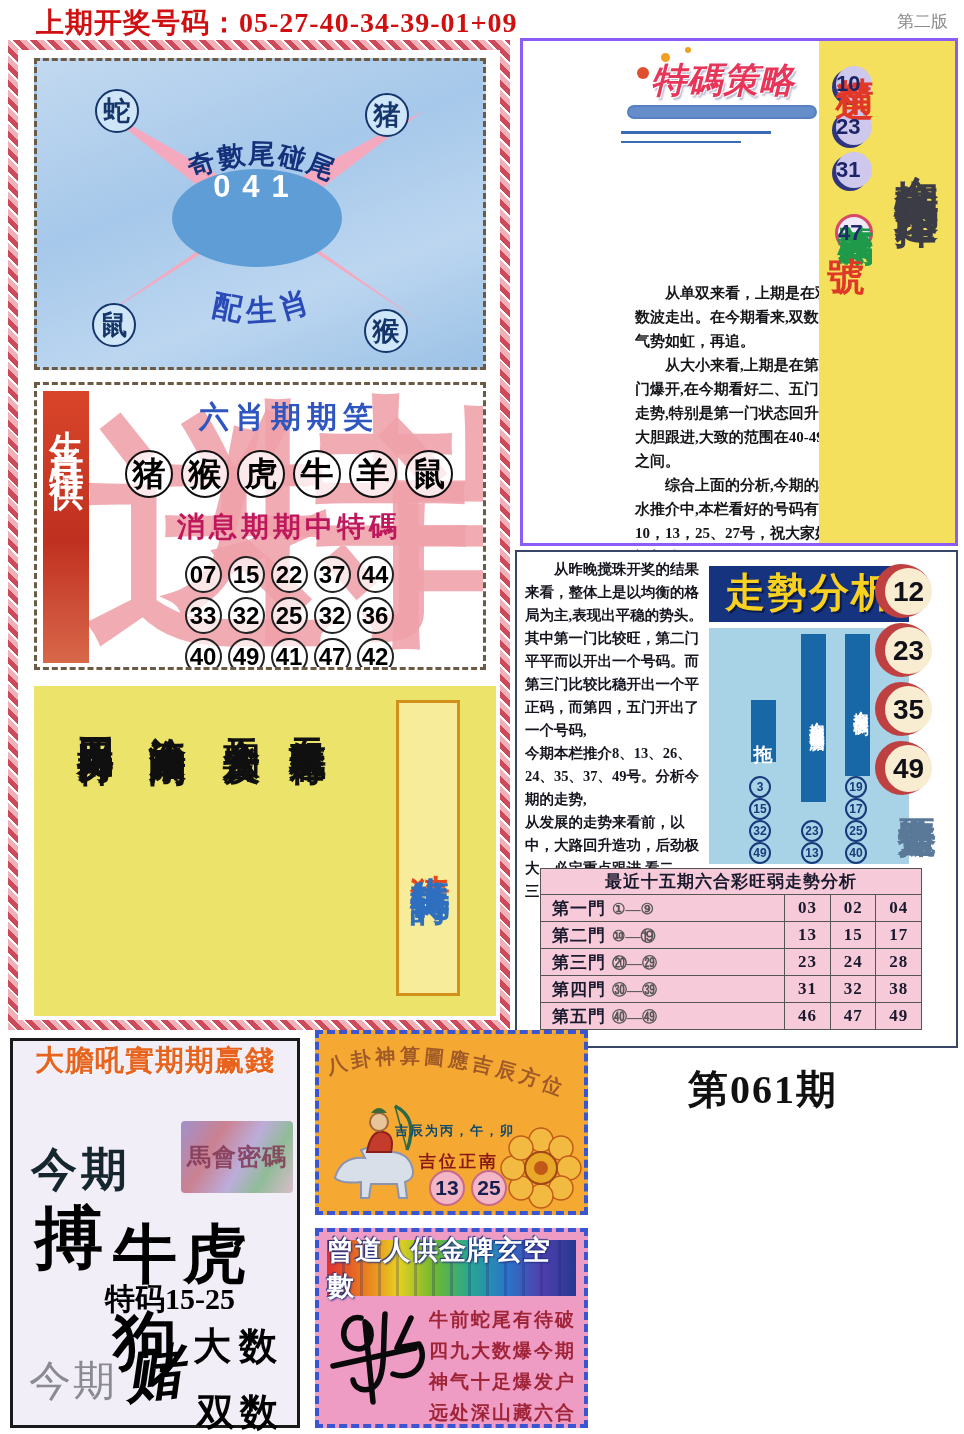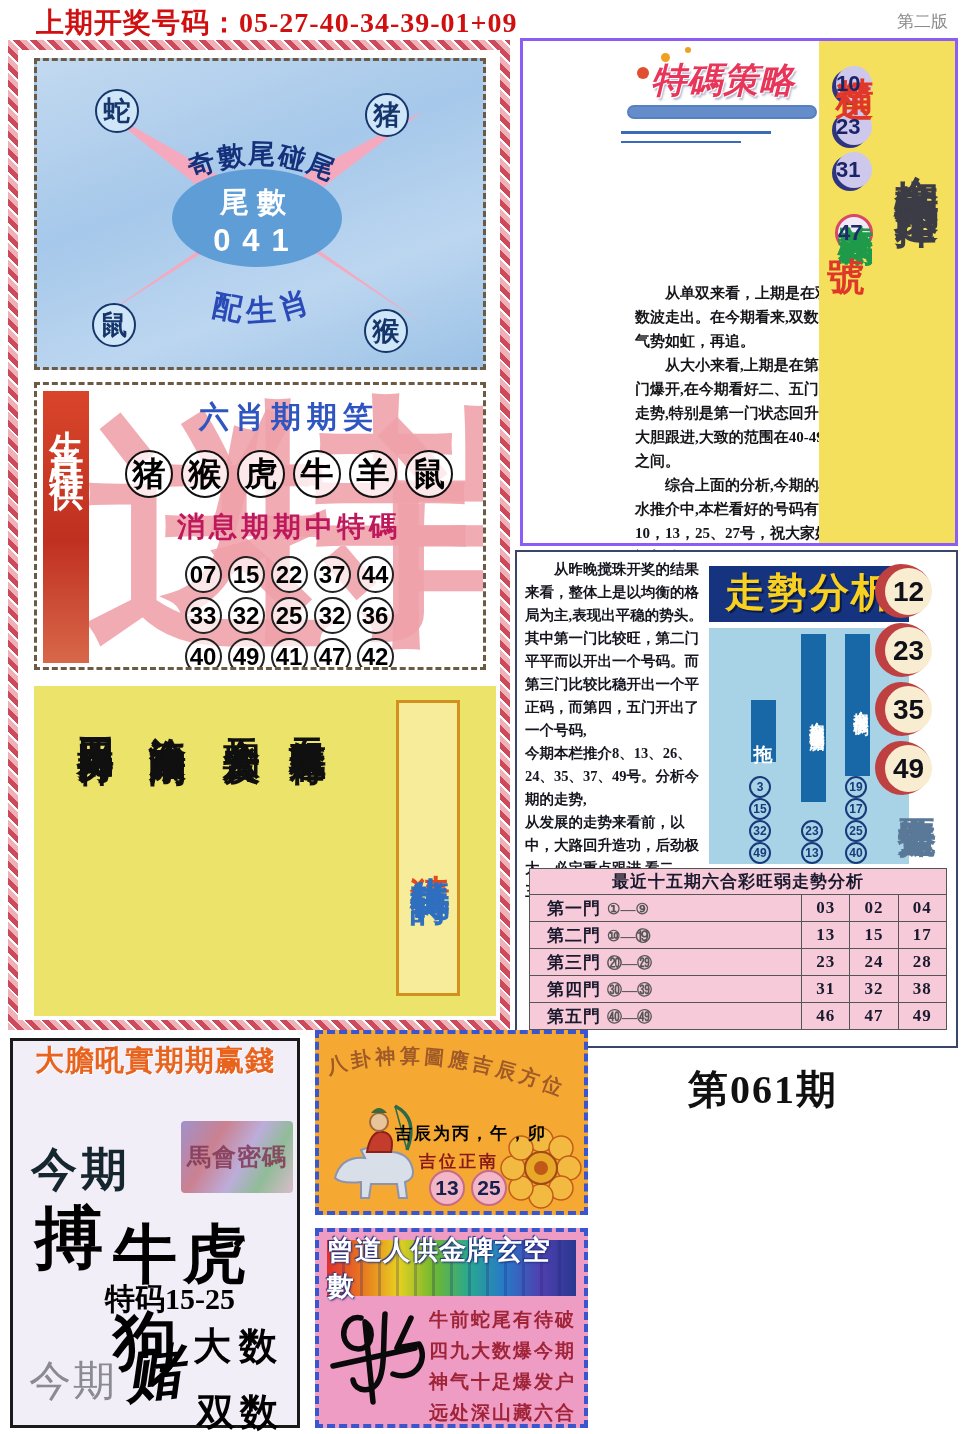--- a/index.html
+++ b/index.html
@@ -110,29 +110,29 @@
   .tc{position:absolute;width:22px;height:22px;border:2px solid #163a7a;border-radius:50%;
       color:#163a7a;font-weight:bold;font-size:12px;line-height:18px;text-align:center;}
   .ballwrap{position:absolute;left:358px;top:12px;}
   .ball{position:relative;width:60px;height:56px;margin-bottom:3px;padding-left:30px;}
   .ball .outer{position:absolute;left:0;top:0;width:56px;height:54px;background:#bf4040;
       border-radius:46% 54% 52% 48%/50% 48% 52% 50%;}
   .ball .inner{position:absolute;left:10px;top:4px;width:47px;height:47px;background:#f8edd0;
       border-radius:50%;text-align:center;font-weight:bold;font-size:28px;line-height:47px;color:#101018;}
   .trend-bigv{position:absolute;left:374px;top:237px;writing-mode:vertical-rl;text-orientation:upright;
       font-weight:bold;font-size:38px;color:#5a7898;letter-spacing:0;}
-  table.trend-table{position:absolute;left:12px;top:316px;width:418px;border-collapse:collapse;
+  table.trend-table{position:absolute;left:23px;top:316px;width:382px;border-collapse:collapse;
       font-family:"Liberation Serif",serif;}
   .trend-table td,.trend-table th{border:1.5px solid #555;}
   .tt-title{background:#1c1c1c;color:#fff;font-weight:bold;font-size:19px;letter-spacing:2px;
       text-align:center;height:28px;}
   .tt-head th{background:#f4c2d4;color:#20306a;font-weight:bold;font-size:17px;height:24px;}
   .trend-table td{background:#f6cad8;color:#1a1a2e;font-weight:bold;font-size:17px;height:24px;
       text-align:center;letter-spacing:1px;}
-  .gate-cell{text-align:left !important;padding-left:17px;font-family:Liberation Serif, serif;}
+  .gate-cell{text-align:left !important;padding-left:11px;font-family:Liberation Serif, serif;}
   .gate-range{color:#555;font-size:15px;margin-left:6px;letter-spacing:0;}
 
   
   .issue{position:absolute;left:688px;top:1062px;font-weight:bold;font-size:40px;color:#111;
       font-family:"Liberation Serif",serif;letter-spacing:2px;}
 
   
   .p-fax{position:absolute;left:10px;top:1038px;width:290px;height:390px;background:#f2eef8;
       border:3px solid #1a1a1a;}
   .fax-l1{margin-top:10px;text-align:center;font-family:"Liberation Serif",serif;font-weight:bold;
@@ -159,21 +159,21 @@
   .fax-big{position:absolute;left:180px;top:280px;font-family:"Liberation Serif",serif;font-weight:bold;
       font-size:38px;color:#000;letter-spacing:8px;}
   .fax-even{position:absolute;left:184px;top:346px;font-family:"Liberation Serif",serif;font-weight:bold;
       font-size:38px;color:#000;letter-spacing:5px;}
 
   
   .p-bagua{position:absolute;left:315px;top:1030px;width:273px;height:185px;background:#f5a832;
       border:4px dashed #3a55d0;}
   .p-bagua svg.arc{position:absolute;left:0;top:0;}
   .bg-line1{position:absolute;left:76px;top:88px;font-family:"Liberation Serif",serif;font-weight:bold;
-      font-size:17px;color:#000000;letter-spacing:2px;}
+      font-size:13px;color:#0c4a6e;letter-spacing:2px;}
   .bg-line2{position:absolute;left:100px;top:116px;font-family:"Liberation Serif",serif;font-weight:bold;
       font-size:17px;color:#8a1818;letter-spacing:3px;}
   .warrior{position:absolute;left:2px;top:52px;}
   .mandala{position:absolute;right:0px;top:82px;}
   .bg-num{position:absolute;width:36px;height:36px;border-radius:50%;background:#f2b6c6;
       border:2px solid #c86a8a;color:#162050;font-weight:bold;font-size:21px;line-height:31px;text-align:center;}
   .bgn0{left:110px;top:136px;} .bgn1{left:152px;top:136px;}
 
   
   .p-xuan{position:absolute;left:315px;top:1228px;width:273px;height:200px;background:#ee9cc4;
@@ -210,21 +210,20 @@
       </text>
       <text font-family="Liberation Serif,serif" font-weight="bold" font-size="30" fill="#2a4ab8" letter-spacing="6">
         <textPath href="#arcBot" startOffset="50%" text-anchor="middle" data-name="tail-bottom-arc-text">配生肖</textPath>
       </text>
     </svg>
     <div class="tcircle" style="left:58px;top:28px;" data-name="zodiac-corner-snake">蛇</div>
     <div class="tcircle" style="left:328px;top:32px;" data-name="zodiac-corner-pig">猪</div>
     <div class="tcircle" style="left:55px;top:242px;" data-name="zodiac-corner-rat">鼠</div>
     <div class="tcircle" style="left:327px;top:248px;" data-name="zodiac-corner-monkey">猴</div>
     <div class="tail-ellipse" data-name="tail-number-ellipse">
-      <div class="tail-label" data-name="tail-label">尾數</div>
       <div class="tail-value" data-name="tail-value">041</div>
     </div>
   </div>
 
   <div class="p-zodiac" data-name="zodiac-special-panel">
     <span class="wm wm0 serif" data-name="watermark-char">送</span>
     <span class="wm wm1 serif" data-name="watermark-char">特</span>
     <span class="wm wm2 serif" data-name="watermark-char">肖</span>
     <div class="z-strip" data-name="side-label-shengxiao-tegong">生肖特供</div>
     <div class="z-content" data-name="zodiac-panel-content">

